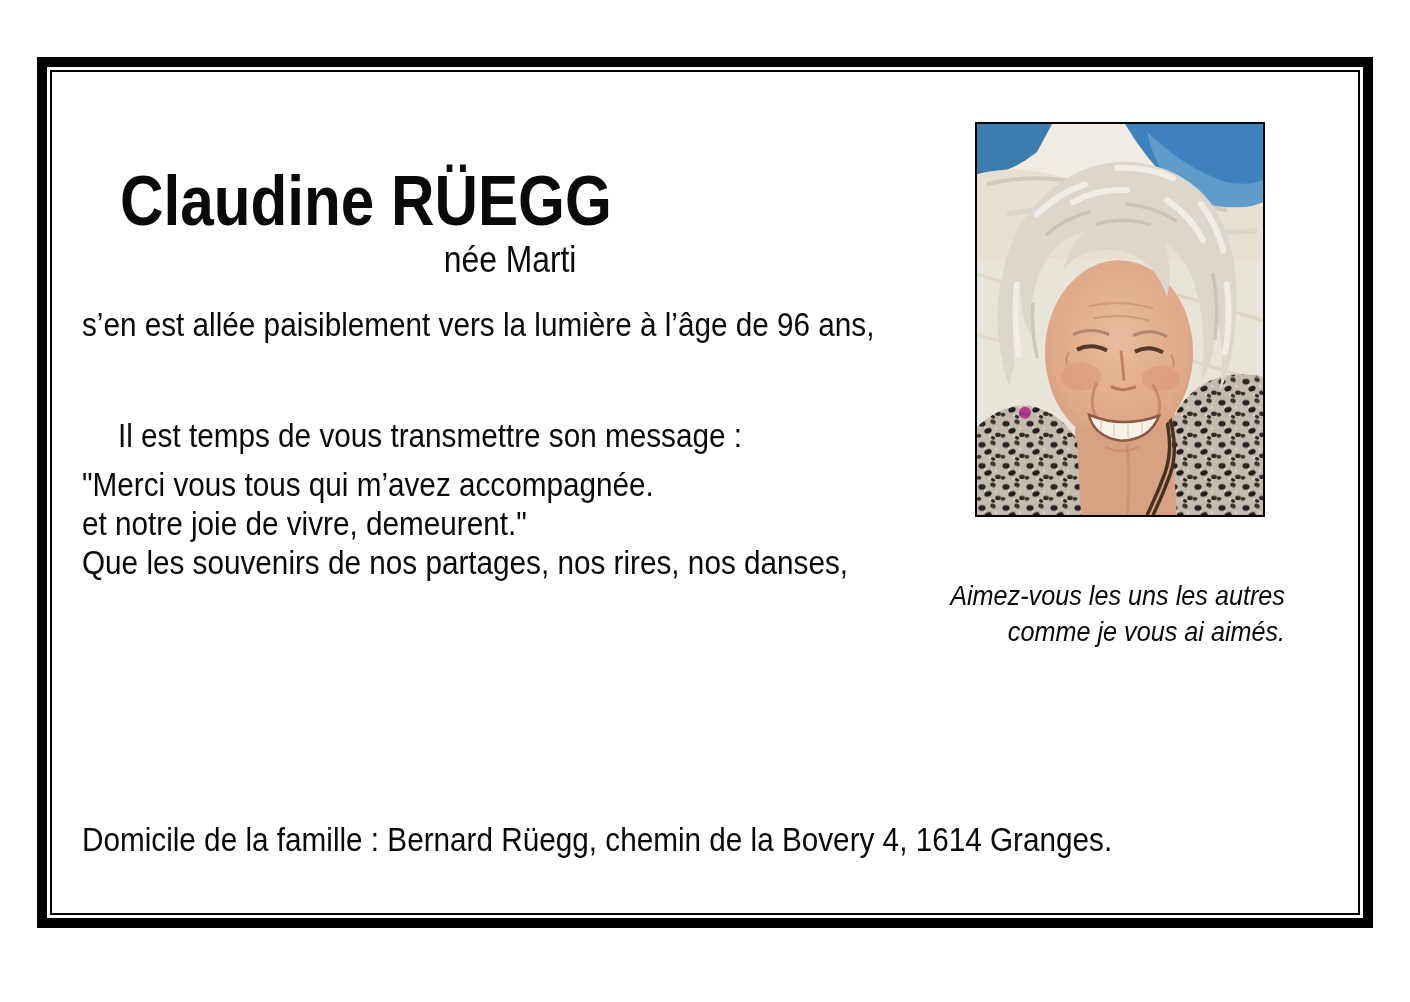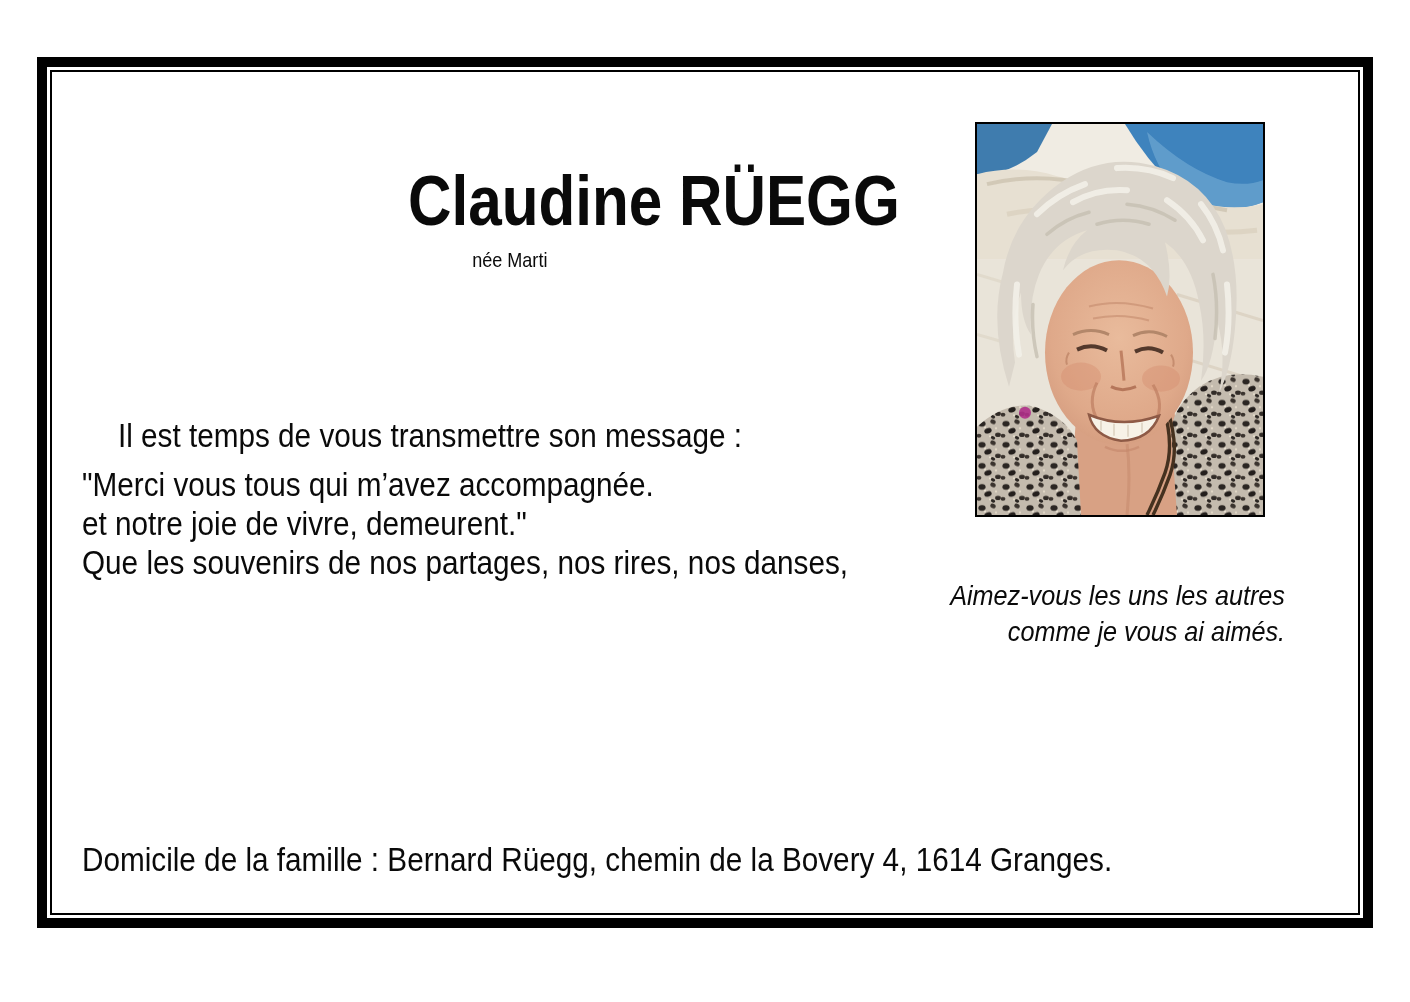--- a/index.html
+++ b/index.html
@@ -17,26 +17,26 @@
     position:absolute;left:3px;top:3px;right:3px;bottom:3px;
     border:2px solid #000;
   }
   
   .abs{position:absolute;}
   .line{white-space:nowrap;}
   .cx{ display:inline-block;transform:scaleX(0.9);transform-origin:0 50%;white-space:nowrap; }
   .cxc{display:inline-block;transform:scaleX(0.86);transform-origin:50% 50%;white-space:nowrap;}
   .cxr{display:inline-block;transform:scaleX(0.9);transform-origin:100% 50%;white-space:nowrap;}
   .title-block{
-    left:80px;top:166px;width:860px;text-align:right;
+    left:80px;top:166px;width:860px;text-align:left;
     font-size:70px;font-weight:bold;line-height:70px;letter-spacing:0;
   }
   .subtitle-block{
     left:80px;top:243px;width:860px;text-align:center;
-    font-size:21px;line-height:34px;
+    font-size:37px;line-height:34px;
   }
   .body-text{font-size:33px;line-height:39px;}
   .quote-block{
     right:125px;top:578px;text-align:right;
     font-size:28px;line-height:36px;font-style:italic;
   }
   
   .photo{
     position:absolute;left:975px;top:122px;width:290px;height:395px;
     border:2px solid #000;box-sizing:border-box;background:#ece8e0;
@@ -51,41 +51,42 @@
 </div>
 
 <div class="abs title-block">
   <span class="cxc">Claudine RÜEGG</span>
 </div>
 <div class="abs subtitle-block">
   <span class="cxc">née Marti</span>
 </div>
 
 <div class="abs body-text" style="left:82px;top:305px;">
+  <div class="line"><span class="cx">s’en est allée paisiblement vers la lumière à l’âge de 96 ans,</span></div>
 </div>
 
 <div class="abs body-text" style="left:96px;top:416px;margin-left:22px;">
   <div class="line"><span class="cx">Il est temps de vous transmettre son message :</span></div>
 </div>
 
 <div class="abs body-text" style="left:82px;top:465px;">
   <div class="line"><span class="cx">"Merci vous tous qui m’avez accompagnée.</span></div>
   <div class="line"><span class="cx">et notre joie de vivre, demeurent."</span></div>
   <div class="line"><span class="cx">Que les souvenirs de nos partages, nos rires, nos danses,</span></div>
 </div>
 
 <div class="abs quote-block">
   <div class="line"><span class="cxr">Aimez-vous les uns les autres</span></div>
   <div class="line"><span class="cxr">comme je vous ai aimés.</span></div>
 </div>
 
 <div class="abs body-text" style="left:82px;top:675px;">
 </div>
 
-<div class="abs body-text" style="left:82px;top:820px;margin-top:20px;">
+<div class="abs body-text" style="left:82px;top:820px;">
   <div class="line"><span class="cx">Domicile de la famille : Bernard Rüegg, chemin de la Bovery 4, 1614 Granges.</span></div>
 </div>
 
 <div class="photo" role="img" aria-label="Portrait of a smiling elderly woman with curly white hair, leopard-print top and cord necklace, painted mountain and blue sky in background">
   <svg viewBox="0 0 286 390" preserveAspectRatio="none">
     <defs>
       <pattern id="leo" patternUnits="userSpaceOnUse" width="24" height="21">
         <rect width="24" height="21" fill="#c4bbae"></rect>
         <ellipse cx="5" cy="5" rx="3.6" ry="2.8" fill="#2b2623"></ellipse>
         <ellipse cx="16" cy="3" rx="2.8" ry="2.2" fill="#3a332e" transform="rotate(25 16 3)"></ellipse>

